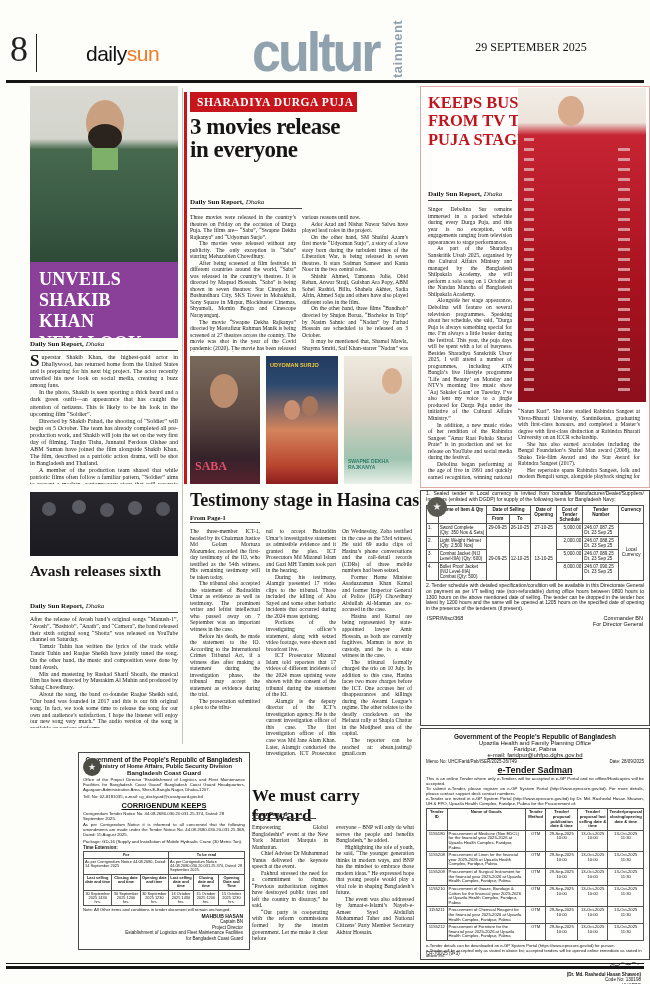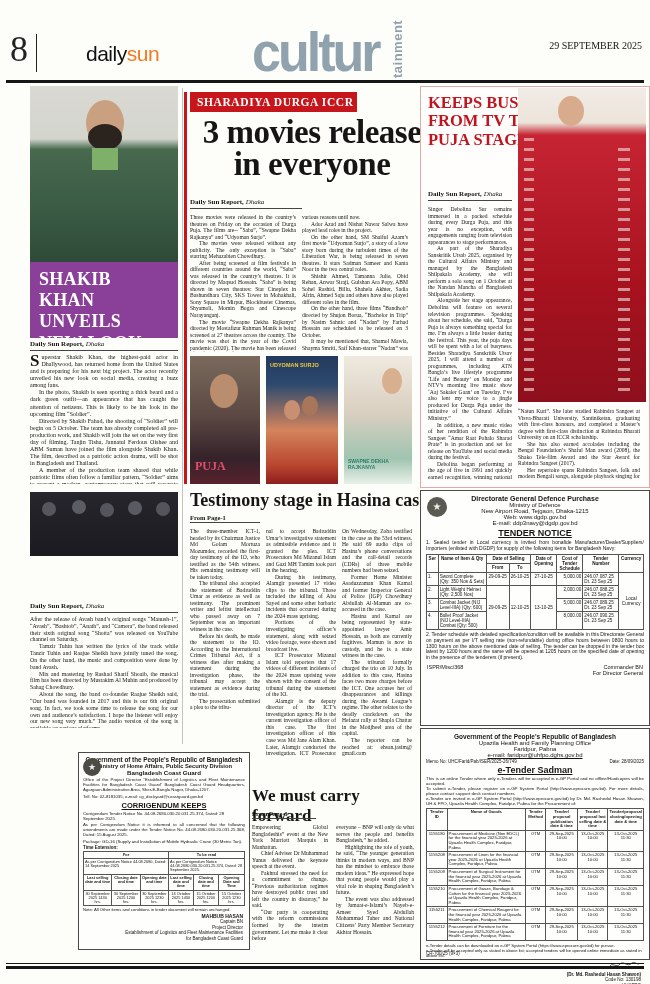--- a/index.html
+++ b/index.html
@@ -14,21 +14,21 @@
   .t58{font-size:5.8px;line-height:1.18;}
   .p{margin:0;text-indent:9px;}
   .p0{margin:0;text-indent:0;}
   .byline{font-size:7px;font-weight:bold;border-bottom:1px solid #444;padding-bottom:2px;}
   .byline .pl{font-weight:normal;font-style:italic;}
   .dropcap{float:left;font-size:17px;line-height:14px;font-weight:bold;padding-right:2px;}
   .rule{background:#161616;}
   .vline{background:#c6c3bd;width:1px;}
   .kicker{background:#c6151b;color:#fff;font-weight:bold;font-size:11.5px;letter-spacing:.6px;
           line-height:20px;padding-left:7px;font-family:"Liberation Serif",serif;}
-  .headline-xl{font-size:33px;font-weight:bold;line-height:.98;letter-spacing:-.5px;text-align:center;}
+  .headline-xl{font-size:23px;font-weight:bold;line-height:.98;letter-spacing:-.5px;}
   .headline-m{font-size:18px;font-weight:600;}
   .purplebox{background:#8a3f98;color:#fff;padding:7px 9px;}
   .purplebox div{font-size:18px;font-weight:bold;line-height:1.18;letter-spacing:.3px;}
   .debtitle{color:#c0151f;font-size:16.5px;font-weight:bold;line-height:1.12;}
   .noticebox{border:1px solid #4a4a4a;background:#fefefc;font-family:"Liberation Sans",sans-serif;}
   .nb-c{text-align:center;}
   table{border-collapse:collapse;}
   .ntable{width:100%;}
   .ntable th,.ntable td{border:0.5px solid #555;padding:1px 1px;vertical-align:top;}
   .ntable th{font-weight:bold;text-align:center;}
@@ -44,67 +44,68 @@
 <div id="page">
 
   <div class="abs serif" style="left:10px;top:28px;font-size:36px;font-weight:400;color:#222;">8</div>
   <div class="abs" style="left:36px;top:34px;width:1px;height:38px;background:#222;"></div>
   <div class="abs sans" style="left:46px;top:42px;font-size:21px;font-weight:normal;letter-spacing:-.5px;margin-left:40px;">
     <span style="color:#111;">daily</span><span style="color:#f4791f;">sun</span>
   </div>
   <div class="abs sans" style="left:252px;top:22px;font-size:52px;font-weight:bold;color:#90a2ae;letter-spacing:-3px;transform:scaleY(1.08);">cultur</div>
   <div class="abs sans" style="left:390px;top:26px;font-size:13px;font-weight:bold;color:#90a2ae;writing-mode:vertical-rl;transform:rotate(180deg);height:52px;letter-spacing:.5px;">tainment</div>
   <div class="abs serif" style="left:420px;top:40px;width:222px;text-align:right;">
-    <div style="font-size:10px;">29 SEPTEMBER 2025</div>
+    <div style="font-size:12px;text-align:center;">29 SEPTEMBER 2025</div>
   </div>
   <div class="abs rule" style="left:6px;top:80px;width:638px;height:2.5px;"></div>
 
   <div class="abs photo" style="left:30px;top:86px;width:148px;height:176px;background:linear-gradient(180deg,#dad9d3 0%,#d3d5cd 30%,#47694e 36%,#3a5a44 72%,#2e4a38 100%);">
     <div class="face" style="left:56px;top:14px;width:38px;height:46px;background:#c9a080;"></div>
     <div class="face" style="left:58px;top:38px;width:34px;height:26px;background:#2b231d;"></div>
     <div class="abs" style="left:62px;top:62px;width:26px;height:22px;background:#7fb06a;"></div>
   </div>
   <div class="abs purplebox" style="left:30px;top:262px;width:130px;height:62px;">
+    <div>UNVEILS</div>
     <div>SHAKIB KHAN</div>
-    <div>UNVEILS</div>
     <div>NEW LOOK</div>
   </div>
   <div class="abs byline" style="left:30px;top:340px;width:148px;">
     <span>Daily Sun Report, </span><span class="pl">Dhaka</span>
   </div>
   <div class="abs just bodytxt" style="left:30px;top:354px;width:148px;height:130px;">
     <p class="p0"><span class="dropcap">S</span><span>uperstar Shakib Khan, the highest-paid actor in Dhallywood, has returned home from the United States and is preparing for his next big project. The actor recently unveiled his new look on social media, creating a buzz among fans.</span></p>
     <p class="p">In the photo, Shakib is seen sporting a thick beard and a dark green outfit—an appearance that has caught the attention of netizens. This is likely to be his look in the upcoming film “Soldier”.</p>
     <p class="p">Directed by Shakib Fahad, the shooting of “Soldier” will begin on 5 October. The team has already completed all pre-production work, and Shakib will join the set on the very first day of filming. Tanjin Tisha, Jannatul Ferdous Oishee and ABM Suman have joined the film alongside Shakib Khan. The film, described as a patriotic action drama, will be shot in Bangladesh and Thailand.</p>
     <p class="p">A member of the production team shared that while patriotic films often follow a familiar pattern, “Soldier” aims to present a modern, contemporary story that will resonate with audiences of all generations, especially the youth.</p>
   </div>
 
   <div class="abs photo" style="left:30px;top:492px;width:148px;height:64px;background:linear-gradient(180deg,#26262c 0%,#1a1a20 100%);">
     <div class="face" style="left:12px;top:10px;width:14px;height:14px;background:#56565e;"></div>
     <div class="face" style="left:42px;top:8px;width:14px;height:14px;background:#5c5c64;"></div>
     <div class="face" style="left:70px;top:11px;width:14px;height:14px;background:#55555d;"></div>
     <div class="face" style="left:98px;top:9px;width:14px;height:14px;background:#5a5a62;"></div>
     <div class="face" style="left:126px;top:10px;width:14px;height:14px;background:#54545c;"></div>
   </div>
   <div class="abs serif" style="left:30px;top:562px;width:152px;font-size:15.5px;font-weight:600;line-height:1.15;">
+    <div>Avash releases sixth</div>
   </div>
   <div class="abs byline" style="left:30px;top:602px;width:148px;">
     <span>Daily Sun Report, </span><span class="pl">Dhaka</span>
   </div>
   <div class="abs just t58" style="left:30px;top:616px;width:148px;height:112px;overflow:hidden;">
     <p class="p0">After the release of Avash band’s original songs “Manush-1”, “Avash”, “Bashtob”, “Anath”, and “Camera”, the band released their sixth original song “Shotta” was released on YouTube channel on Saturday.</p>
     <p class="p">Tamzir Tuhin has written the lyrics of the track while Tanzir Tuhin and Raajue Sheikh have jointly tuned the song. On the other hand, the music and composition were done by band Avash.</p>
     <p class="p">Mix and mastering by Rashad Sharif Shoaib, the musical film has been directed by Mustakim Al Muhin and produced by Sahag Chowdhury.</p>
     <p class="p">About the song, the band co-founder Raajue Sheikh said, “Our band was founded in 2017 and this is our 6th original song. In fact, we took some time to release the song for our own and audience’s satisfaction. I hope the listener will enjoy our new song very much.” The audio version of the song is available on various platforms.</p>
   </div>
 
   <div class="abs vline" style="left:182px;top:88px;height:656px;"></div>
 
   <div class="abs" style="left:184px;top:92px;width:3px;height:392px;background:#c6151b;"></div>
-  <div class="abs kicker" style="left:190px;top:92px;width:160px;height:20px;">SHARADIYA DURGA ICCR</div>
+  <div class="abs kicker" style="left:190px;top:92px;width:160px;height:20px;">SHARADIYA DURGA PUJA</div>
   <div class="abs serif headline-xl" style="left:190px;top:116px;width:244px;">
     <div>3 movies release</div>
     <div>in everyone</div>
   </div>
   <div class="abs byline" style="left:190px;top:198px;width:112px;">
     <span>Daily Sun Report, </span><span class="pl">Dhaka</span>
   </div>
   <div class="abs just t56" style="left:190px;top:214px;width:106px;height:138px;overflow:hidden;">
     <p class="p0">Three movies were released in the country’s theatres on Friday on the occasion of Durga Puja. The films are-- “Saba”, “Swapne Dekha Rajkanya” and “Udyoman Surjo”.</p>
     <p class="p">The movies were released without any publicity. The only exception is “Saba” starring Mehazabien Chowdhury.</p>
@@ -114,21 +115,21 @@
   <div class="abs just t56" style="left:302px;top:214px;width:106px;height:138px;overflow:hidden;">
     <p class="p0">various reasons until now.</p>
     <p class="p">Ador Azad and Nishat Nawar Salwa have played lead roles in the project.</p>
     <p class="p">On the other hand, SM Shaiful Azam’s first movie “Udyoman Surjo”, a story of a love story born during the turbulent times of the Liberation War, is being released in seven theatres. It stars Sadman Sameer and Kanta Noor in the two central roles.</p>
     <p class="p">Shishir Ahmed, Tamanna Julie, Obid Rehan, Anwar Siraji, Gulshan Ara Popy, ABM Sohel Rashid, Billu, Shahela Akhter, Sadia Afrin, Ahmed Saju and others have also played different roles in the film.</p>
     <p class="p">On the other hand, three films “Bandhob” directed by Shujon Borua, “Bachelor in Trip” by Nasim Sahnic and “Nadan” by Farhad Hossain are scheduled to be released on 3 October.</p>
     <p class="p">It may be mentioned that, Shamol Mawla, Shayma Smriti, Saif Khan-starrer “Nadan” was also scheduled to be released on the occasion of Eid-ul-Azha last.</p>
   </div>
   <div class="poster" style="left:190px;width:70px;background:linear-gradient(180deg,#7a6a5c 0%,#5d4a44 45%,#35222a 80%,#58222e 100%);">
     <div class="face" style="left:20px;top:18px;width:28px;height:34px;background:#b98d6e;"></div>
-    <div class="cap serif" style="left:5px;bottom:10px;font-size:12px;color:#e0506a;">PUJA</div>
+    <div class="cap serif" style="left:5px;bottom:10px;font-size:12px;color:#e0506a;">SABA</div>
   </div>
   <div class="poster" style="left:266px;width:72px;background:linear-gradient(180deg,#223a5e 0%,#2c4a6e 22%,#d4845c 58%,#b8442e 86%,#8e1e1e 100%);">
     <div class="cap sans" style="left:4px;top:6px;font-size:5.5px;color:#f3c93e;">UDYOMAN SURJO</div>
     <div class="face" style="left:18px;top:44px;width:16px;height:20px;background:#c89070;"></div>
     <div class="face" style="left:36px;top:40px;width:16px;height:20px;background:#a8765a;"></div>
   </div>
   <div class="poster" style="left:344px;width:68px;background:linear-gradient(180deg,#efe9df 0%,#d9cfc0 45%,#9fc4b0 80%,#e8f0e8 100%);">
     <div class="face" style="left:38px;top:12px;width:20px;height:26px;background:#d8b090;"></div>
     <div class="cap sans" style="left:4px;bottom:14px;font-size:5px;color:#2e7d6b;">SWAPNE DEKHA RAJKANYA</div>
   </div>
@@ -179,28 +180,20 @@
     <p class="p">Debolina began performing at the age of five in 1991 and quickly earned recognition, winning national awards such as</p>
   </div>
   <div class="abs just t56" style="left:518px;top:408px;width:122px;height:72px;overflow:hidden;">
     <p class="p0">“Natun Kuri”. She later studied Rabindra Sangeet at Visva-Bharati University, Santiniketan, graduating with first-class honours, and completed a Master’s degree with first-class distinction at Rabindra Bharati University on an ICCR scholarship.</p>
     <p class="p">She has also earned accolades including the Bengal Foundation’s Shaful Man award (2008), the Shako Tele-film Award and the Star Award for Rabindra Sangeet (2017).</p>
     <p class="p">Her repertoire spans Rabindra Sangeet, folk and modern Bengali songs, alongside playback singing for films.</p>
   </div>
 
   <div class="abs noticebox" style="left:420px;top:490px;width:228px;height:234px;padding:0;">
     <div class="abs" style="left:6px;top:6px;width:20px;height:20px;border-radius:50%;background:#5a5a52;color:#eee;text-align:center;line-height:20px;font-size:10px;">★</div>
-    <div class="nb-c" style="padding-top:4px;">
-      <div style="font-size:7px;font-weight:bold;">Directorate General Defence Purchase</div>
-      <div style="font-size:6px;">Ministry of Defence</div>
-      <div style="font-size:6px;">New Airport Road, Tejgaon, Dhaka-1215</div>
-      <div style="font-size:6px;">Web: www.dgdp.gov.bd</div>
-      <div style="font-size:6px;">E-mail: ddp3navy@dgdp.gov.bd</div>
-      <div style="font-size:9px;font-weight:bold;text-decoration:underline;margin:2px 0;">TENDER NOTICE</div>
-    </div>
     <div class="just" style="margin:0 5px;font-size:5px;line-height:1.15;">1.  Sealed tender in Local currency is invited from bonafide Manufacturer/Dealer/Suppliers/ Importers (enlisted with DGDP) for supply of the following items for Bangladesh Navy:</div>
     <table class="ntable" style="margin:2px auto;width:218px;font-size:4.6px;line-height:1.1;">
       <tbody>
           <tr>
         <th rowspan="2" style="width:9px;">Ser</th>
         <th rowspan="2" style="width:52px;">Name of Item &amp; Qty</th>
         <th colspan="2">Date of Selling</th>
         <th rowspan="2" style="width:24px;">Date of Opening</th>
         <th rowspan="2" style="width:24px;">Cost of Tender Schedule</th>
         <th rowspan="2" style="width:34px;">Tender Number</th>

